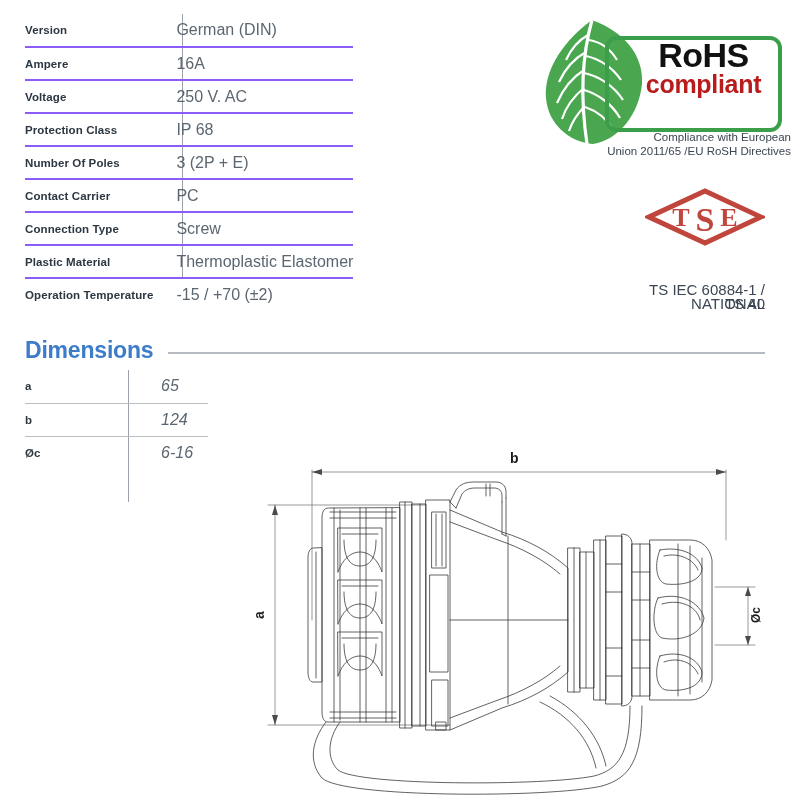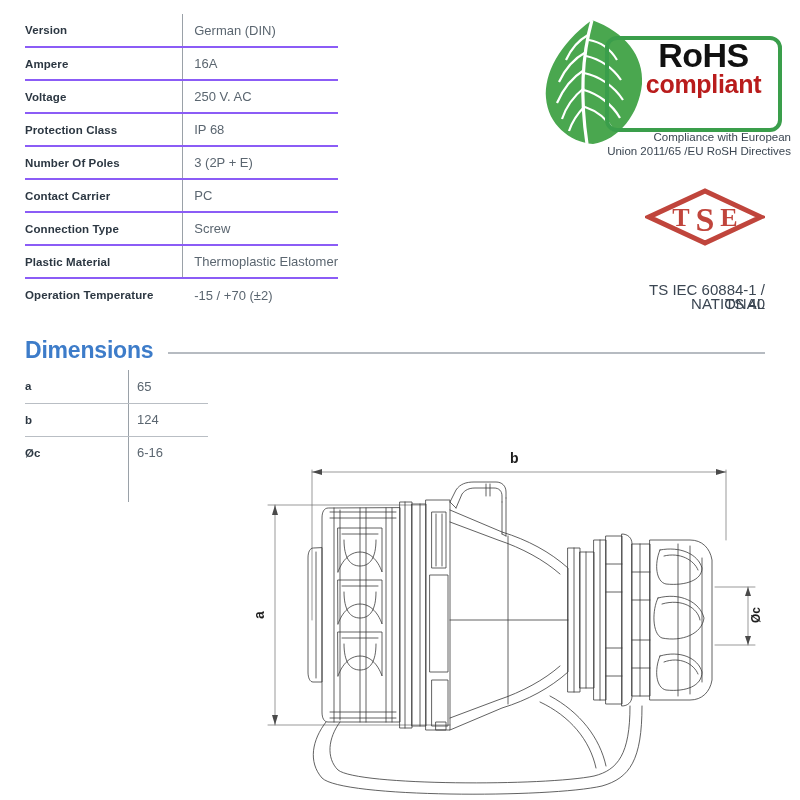--- a/index.html
+++ b/index.html
@@ -30,21 +30,21 @@
   }
   .spec-label {
     font-weight: bold;
     color: #2c3742;
     font-size: 11.5px;
     letter-spacing: .1px;
     white-space: nowrap;
   }
   .spec-value {
     color: #5b6670;
-    font-size: 13px;
+    font-size: 16px;
     white-space: nowrap;
   }
   .spec-unit {
     font-size: 8px;
     font-weight: normal;
     color: #5b6670;
   }
 
   
   #spec-main {
@@ -87,21 +87,21 @@
     background: #b6bbc1;
   }
 
   
   #spec-dims {
     left: 25px;
     top: 370px;
     width: 183px;
   }
   #spec-dims .spec-label { width: 103px; }
-  #spec-dims .spec-value { padding-left: 9px; }
+  #spec-dims .spec-value { padding-left: 33px; font-style: italic; }
   #spec-dims tr { height: 33px; }
   #spec-dims tr td { border-bottom: 1px solid #b9bec4; }
   #spec-dims tr:last-child td { border-bottom: none; }
   #spec-dims-divider {
     position: absolute;
     left: 128px;
     top: 370px;
     width: 1px;
     height: 132px;
     background: #9aa1a8;

